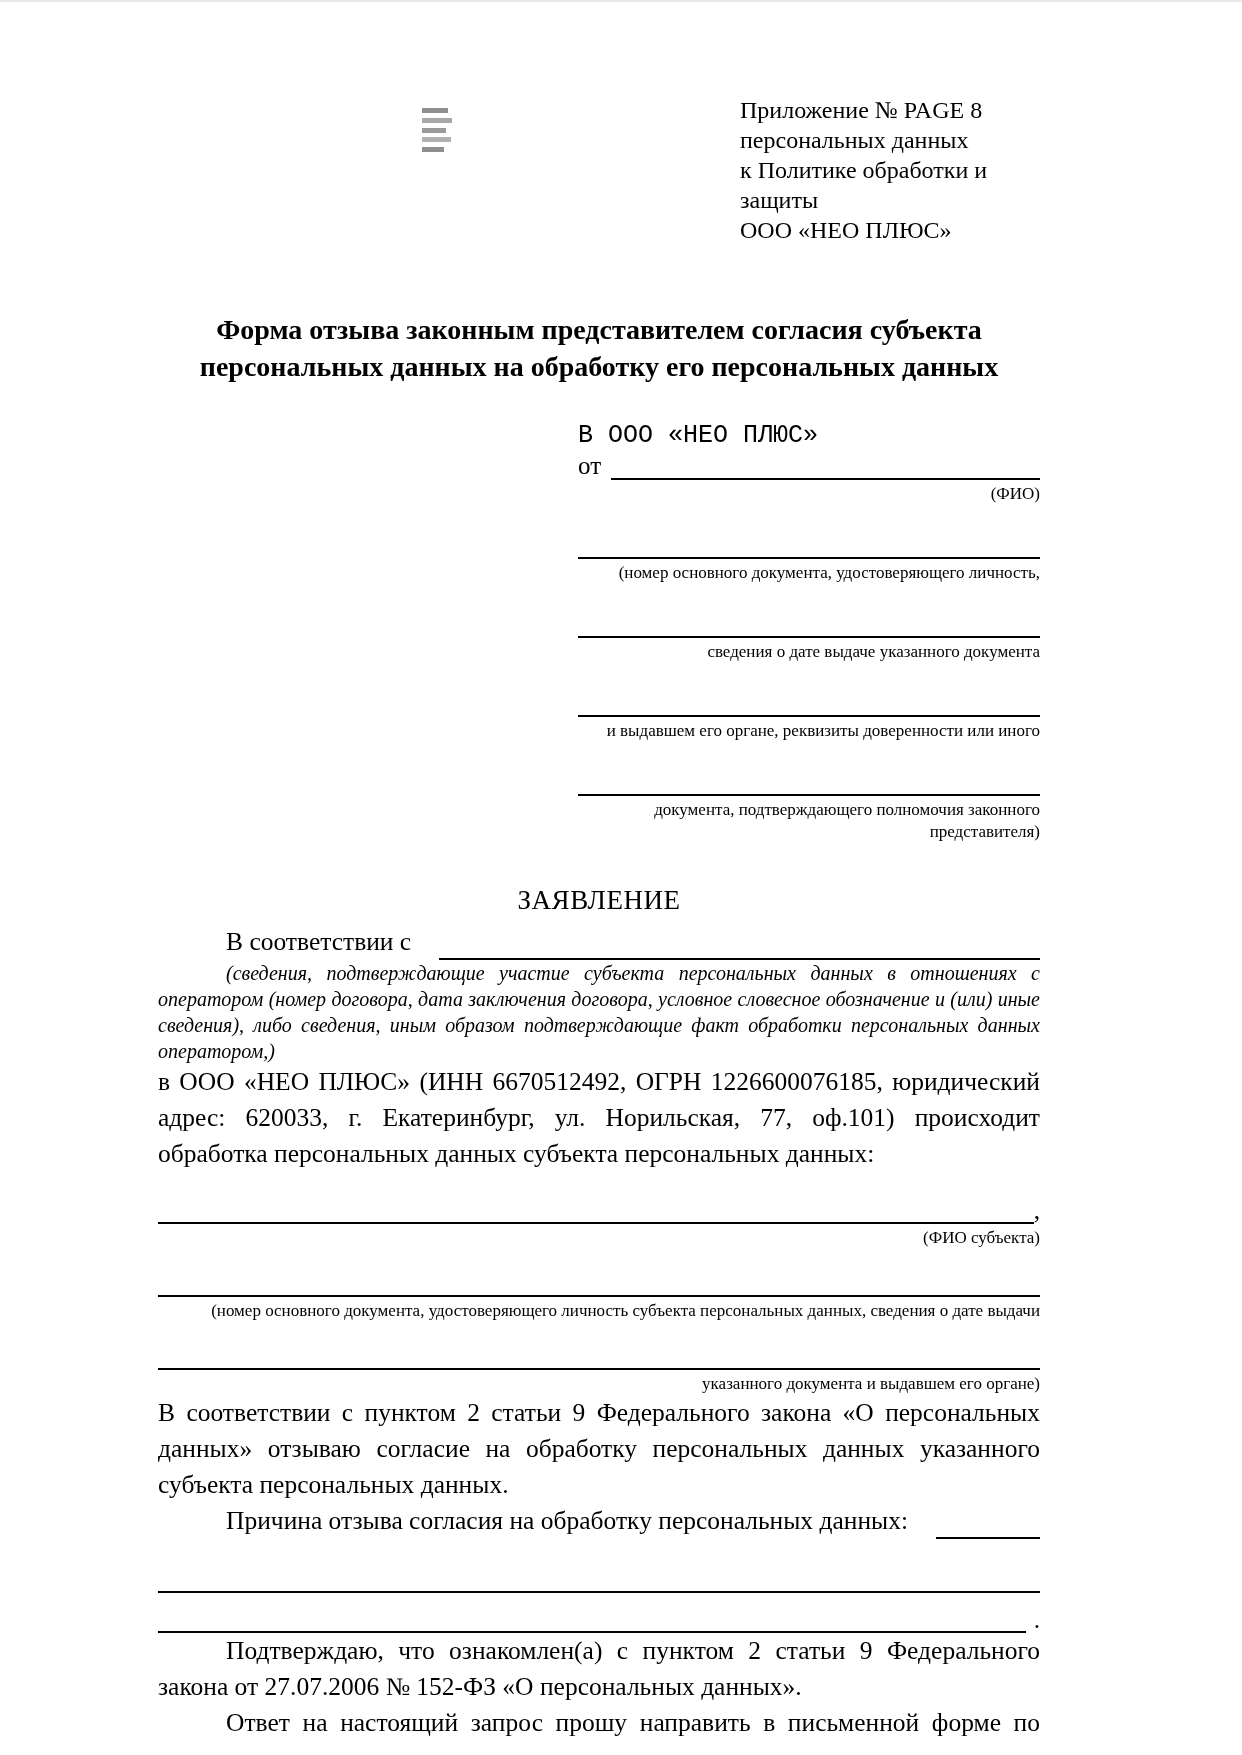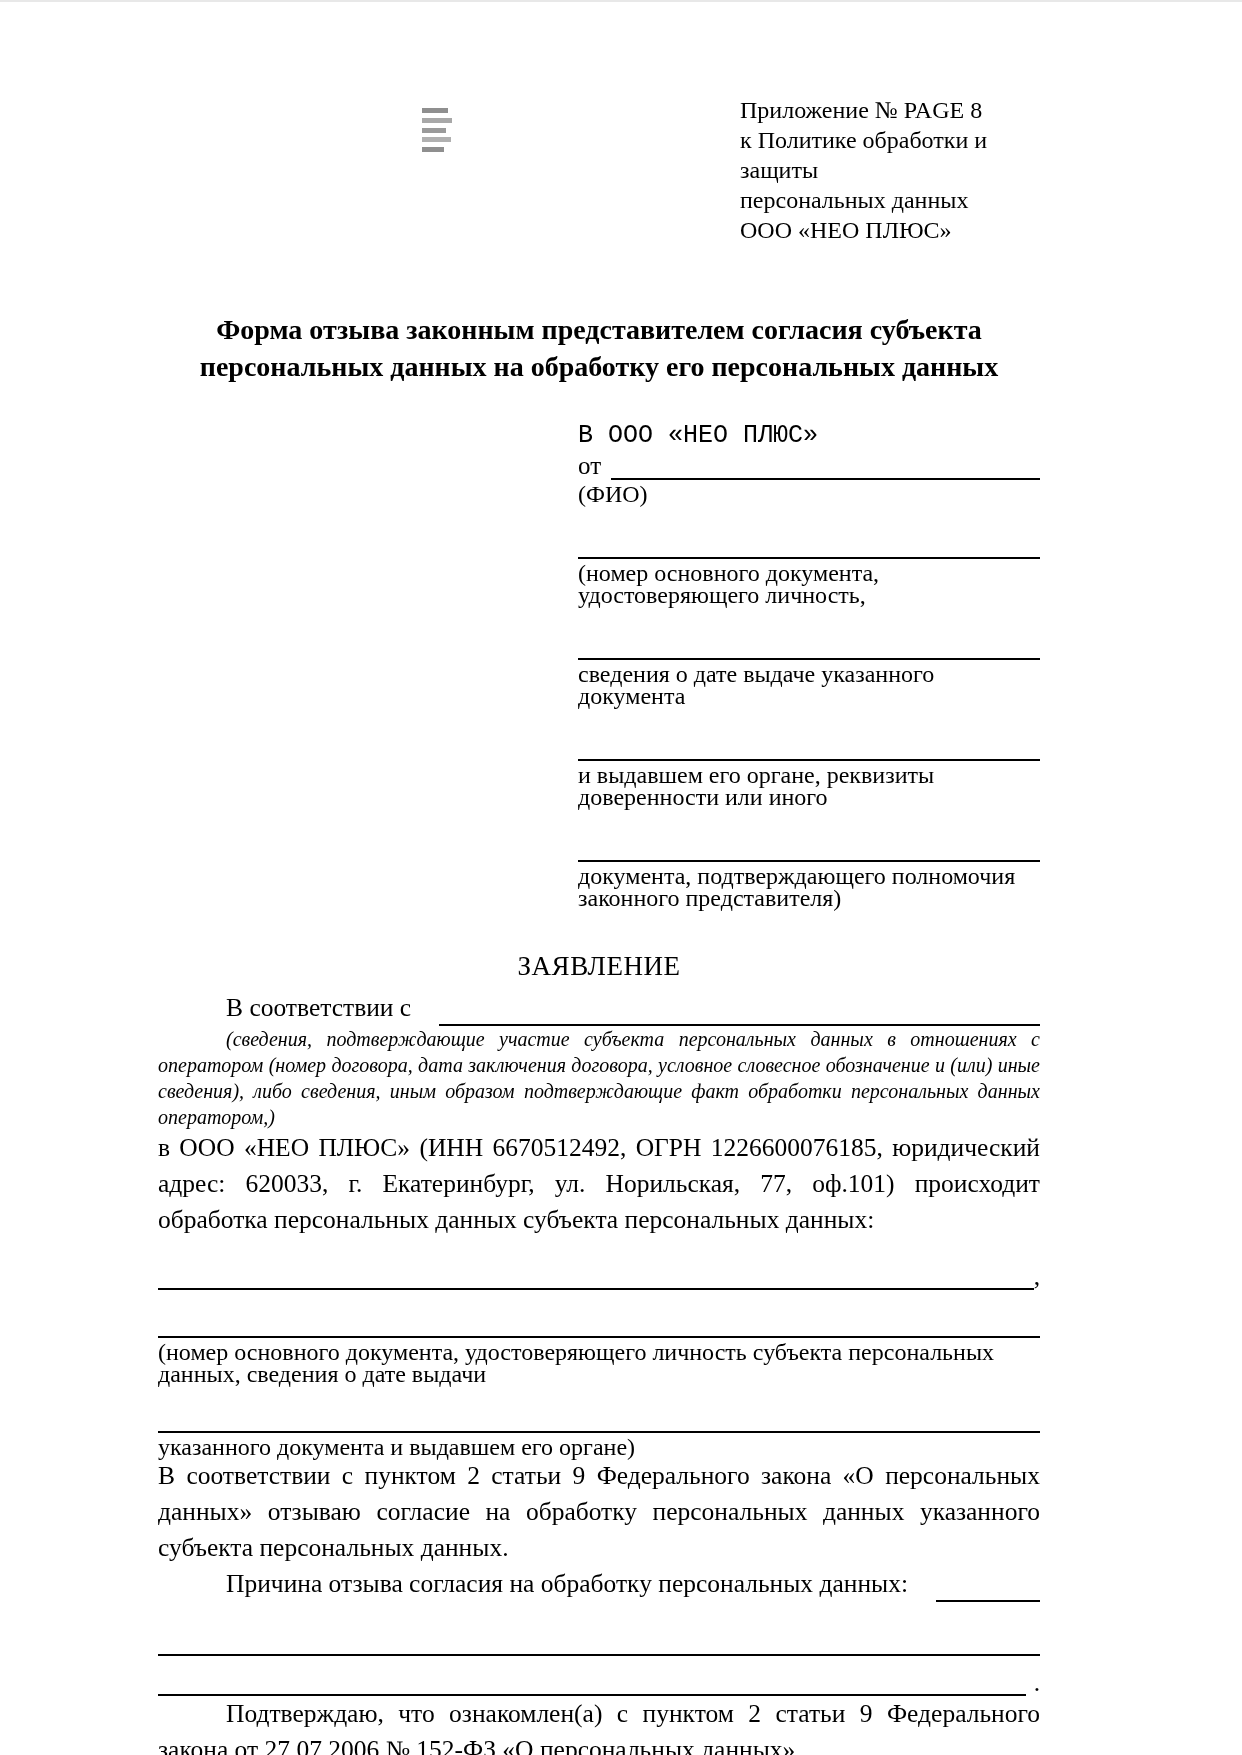--- a/index.html
+++ b/index.html
@@ -20,21 +20,21 @@
   .artifact i:nth-child(5){width:22px;background:#8f8f8f;}
   .header-note{margin-left:582px;padding-top:93px;font-size:24px;line-height:30px;}
   
   .doc-title{margin-top:66px;text-align:center;font-weight:bold;font-size:28px;line-height:37px;}
   
   .recipient{margin-left:420px;margin-top:35px;width:462px;font-size:25px;}
   .recipient .to-line{line-height:32px;font-family:Liberation Mono, monospace;}
   .line-flex{display:flex;align-items:flex-end;}
   .fill{flex:1;border-bottom:2px solid #000;}
   .u-row{border-bottom:2px solid #000;height:26px;}
-  .caption{font-size:24px;text-align:left;line-height:22px;margin-top:3px;}
+  .caption{font-size:17px;text-align:right;line-height:22px;margin-top:3px;}
   .recipient .gap{margin-top:26px;}
   
   .statement-heading{text-align:center;font-size:27px;margin-top:42px;letter-spacing:0.5px;}
   .body-text{font-size:25.5px;line-height:36px;text-align:justify;gap:16px;}
   .fine-print{font-size:20px;line-height:26px;text-align:justify;text-indent:68px;font-style:italic;}
   .mt8{margin-top:8px;} .mt14{margin-top:14px;} .mt20{margin-top:20px;} .mt26{margin-top:26px;}
   .suffix{font-size:25.5px;line-height:26px;}
 </style>
 </head>
 <body>
@@ -46,22 +46,22 @@
       <i></i>
       <i></i>
       <i></i>
       <i></i>
   </div>
 
   <div class="content">
 
     <div class="header-note">
       <div>Приложение №  PAGE 8</div>
+      <div>персональных данных</div>
       <div>к Политике обработки и защиты</div>
-      <div>персональных данных</div>
       <div>ООО «НЕО ПЛЮС»</div>
     </div>
 
     <div class="doc-title">Форма отзыва законным представителем согласия субъекта персональных данных на обработку его персональных данных</div>
 
     <div class="recipient">
       <div class="to-line">В ООО «НЕО ПЛЮС»</div>
       <div class="line-flex">
         <span class="lead" style="margin-right:10px;">от</span>
         <span class="fill"></span>
@@ -89,20 +89,21 @@
     </div>
 
     <div class="fine-print">(сведения, подтверждающие участие субъекта персональных данных в отношениях с оператором (номер договора, дата заключения договора, условное словесное обозначение и (или) иные сведения), либо сведения, иным образом подтверждающие факт обработки персональных данных оператором,)</div>
 
     <div class="body-text">в ООО «НЕО ПЛЮС» (ИНН 6670512492, ОГРН 1226600076185, юридический адрес: 620033, г. Екатеринбург, ул. Норильская, 77, оф.101) происходит обработка персональных данных субъекта персональных данных:</div>
 
     <div class="line-flex mt26">
       <span class="fill"></span>
       <span class="suffix">,</span>
     </div>
+    <div class="caption">(ФИО субъекта)</div>
 
     <div class="u-row mt20"></div>
     <div class="caption">(номер основного документа, удостоверяющего личность субъекта персональных данных, сведения о дате выдачи</div>
 
     <div class="u-row mt20"></div>
     <div class="caption">указанного документа и выдавшем его органе)</div>
 
     <div class="body-text">В соответствии с пунктом 2 статьи 9 Федерального закона «О персональных данных» отзываю согласие на обработку персональных данных указанного субъекта персональных данных.</div>
 
     <div class="line-flex body-text" style="padding-left:68px;">

